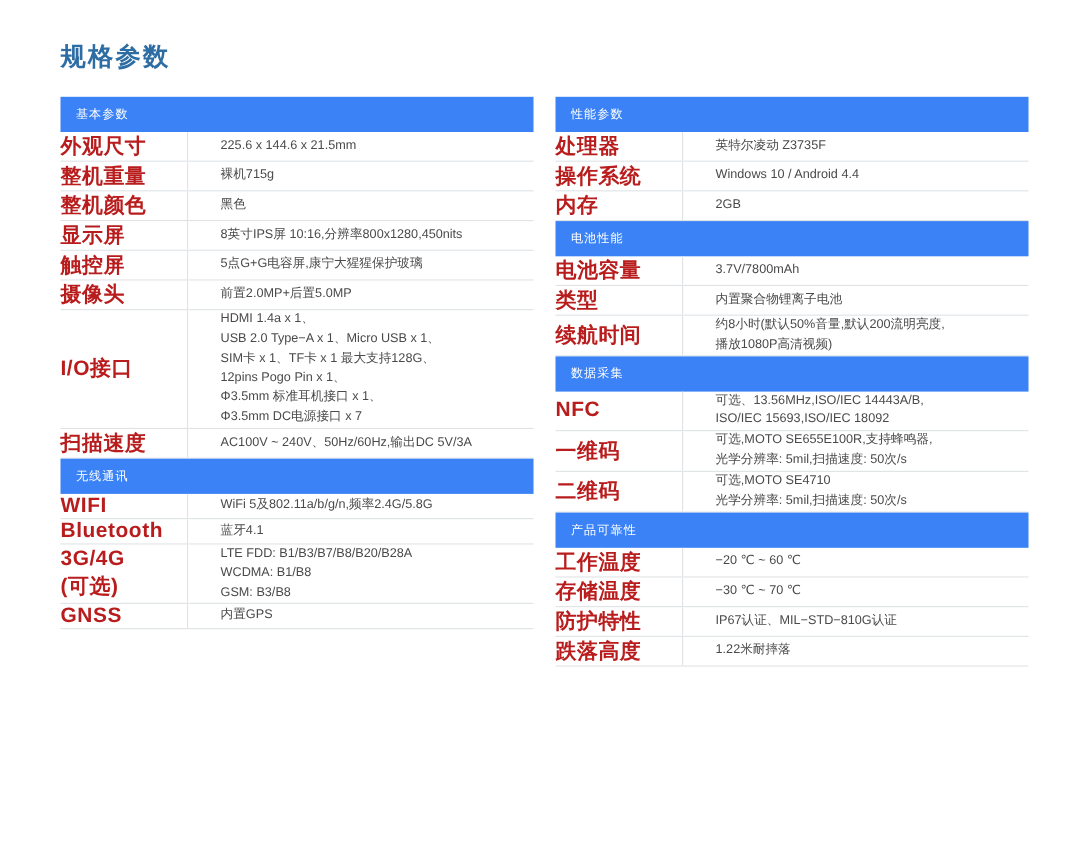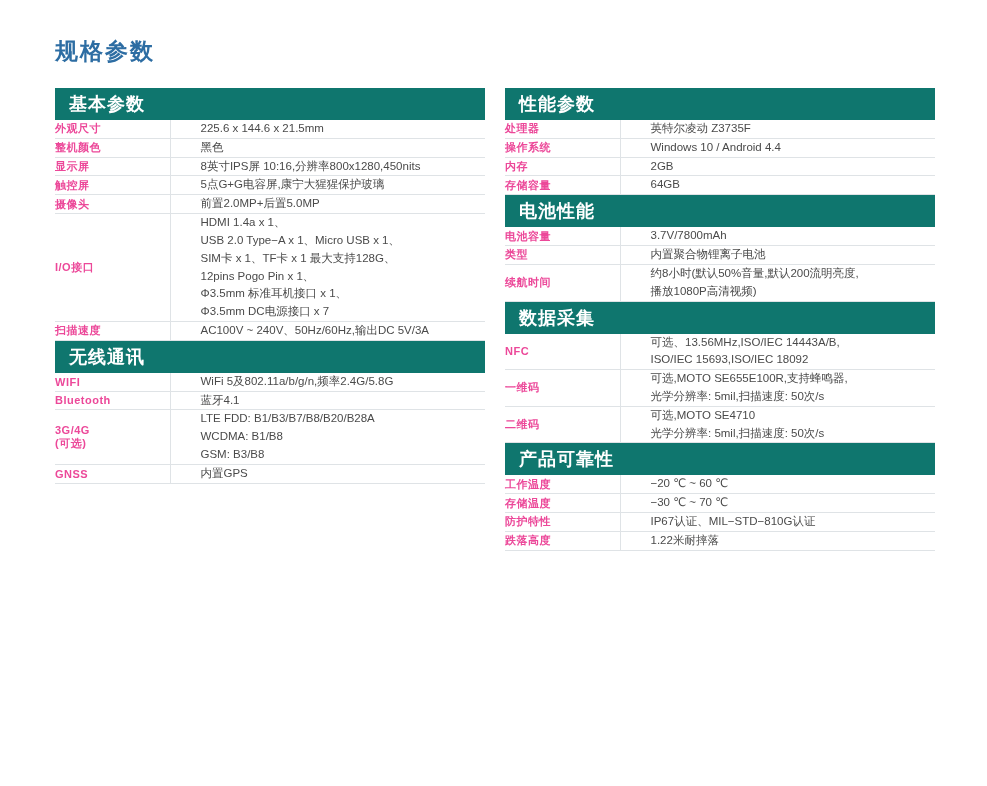--- a/index.html
+++ b/index.html
@@ -33,24 +33,24 @@
   }
   .col {
     position: absolute;
     top: 88px;
     width: 430px;
   }
   .col-left { left: 55px; }
   .col-right { left: 505px; }
 
   .section-header {
-    background: #0f766e;
+    background: #3b82f6;
     color: #ffffff;
-    font-size: 18px;
-    font-weight: bold;
+    font-size: 11px;
+    font-weight: normal;
     letter-spacing: 1px;
     height: 32px;
     line-height: 32px;
     padding-left: 14px;
     box-sizing: border-box;
   }
 
   table.spec {
     width: 100%;
     border-collapse: collapse;
@@ -59,23 +59,23 @@
   table.spec td {
     border-bottom: 1px solid #dfe3e6;
     vertical-align: middle;
     padding: 0;
   }
   table.spec tr:last-child td {
     border-bottom: 1px solid #dfe3e6;
   }
   td.label {
     width: 115px;
-    font-size: 11px;
+    font-size: 19px;
     font-weight: bold;
-    color: #ec4899;
+    color: #b91c1c;
     padding: 9px 0 9px 14px;
     letter-spacing: 0.5px;
     box-sizing: border-box;
   }
   td.value {
     font-size: 11.5px;
     color: #4a4a4a;
     padding: 9px 8px 9px 14px;
     border-left: 1px solid #dfe3e6;
     line-height: 1.55;
@@ -96,20 +96,26 @@
     <div class="section-header">基本参数</div>
     <table class="spec">
       <tbody>
         <tr>
           <td class="label">外观尺寸</td>
           <td class="value">
             <span class="line">225.6 x 144.6 x 21.5mm</span>
           </td>
         </tr>
         <tr>
+          <td class="label">整机重量</td>
+          <td class="value">
+            <span class="line">裸机715g</span>
+          </td>
+        </tr>
+        <tr>
           <td class="label">整机颜色</td>
           <td class="value">
             <span class="line">黑色</span>
           </td>
         </tr>
         <tr>
           <td class="label">显示屏</td>
           <td class="value">
             <span class="line">8英寸IPS屏 10:16,分辨率800x1280,450nits</span>
           </td>
@@ -198,26 +204,20 @@
           <td class="value">
             <span class="line">Windows 10 / Android 4.4</span>
           </td>
         </tr>
         <tr>
           <td class="label">内存</td>
           <td class="value">
             <span class="line">2GB</span>
           </td>
         </tr>
-        <tr>
-          <td class="label">存储容量</td>
-          <td class="value">
-            <span class="line">64GB</span>
-          </td>
-        </tr>
       </tbody>
     </table>
 
     <div class="section-header">电池性能</div>
     <table class="spec">
       <tbody>
         <tr>
           <td class="label">电池容量</td>
           <td class="value">
             <span class="line">3.7V/7800mAh</span>

